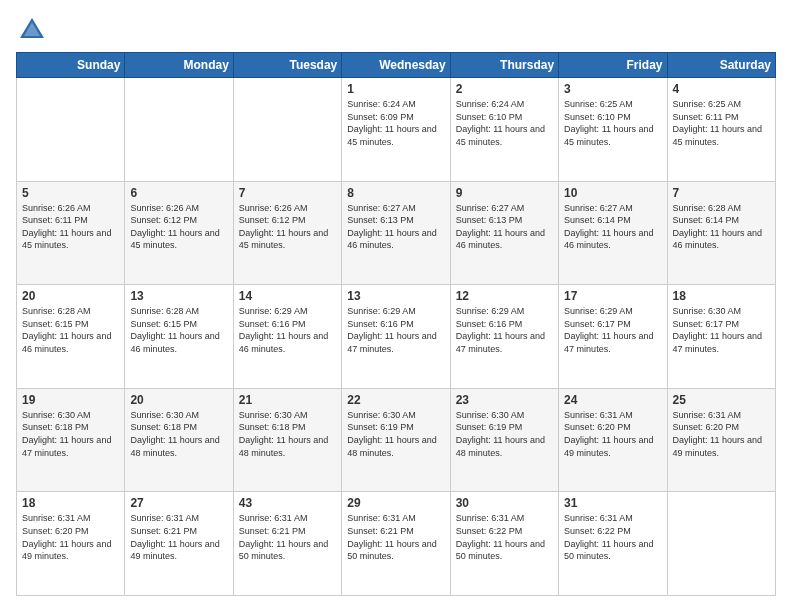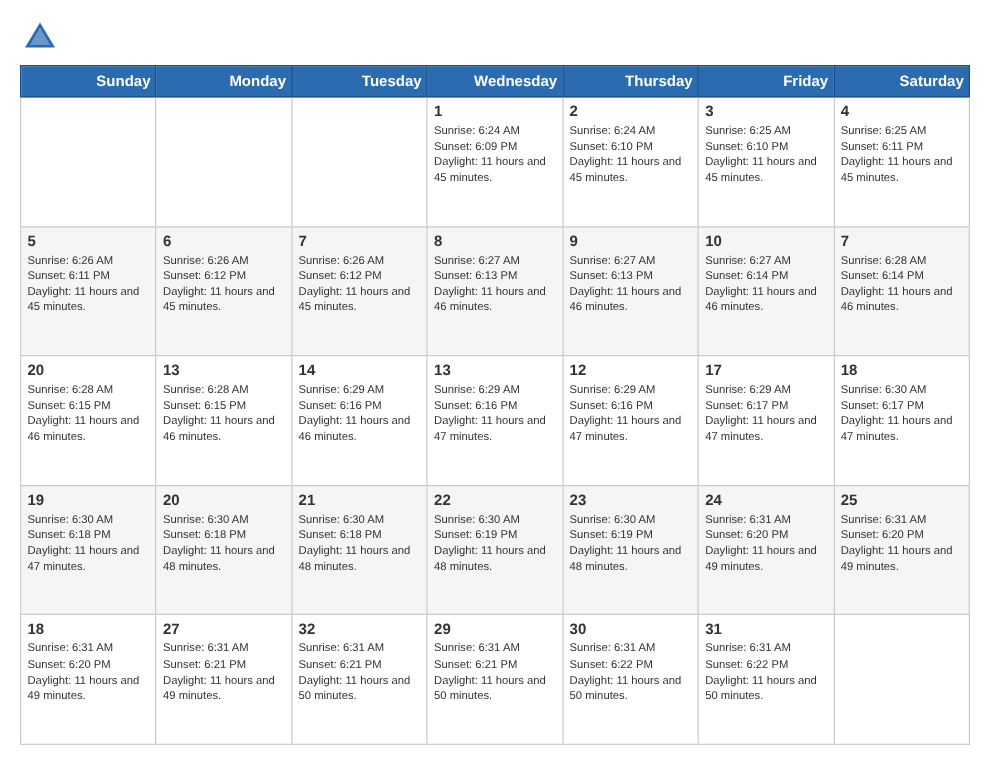--- a/index.html
+++ b/index.html
@@ -305,21 +305,21 @@
 Sunset: 6:20 PM
 Daylight: 11 hours and 49 minutes.</div>
           </td>
           <td>
             <span class="day-num">27</span>
             <div class="day-info" style="white-space: pre-line;">Sunrise: 6:31 AM
 Sunset: 6:21 PM
 Daylight: 11 hours and 49 minutes.</div>
           </td>
           <td>
-            <span class="day-num">32</span>
+            <span class="day-num">43</span>
             <div class="day-info" style="white-space: pre-line;">Sunrise: 6:31 AM
 Sunset: 6:21 PM
 Daylight: 11 hours and 50 minutes.</div>
           </td>
           <td>
             <span class="day-num">29</span>
             <div class="day-info" style="white-space: pre-line;">Sunrise: 6:31 AM
 Sunset: 6:21 PM
 Daylight: 11 hours and 50 minutes.</div>
           </td>

